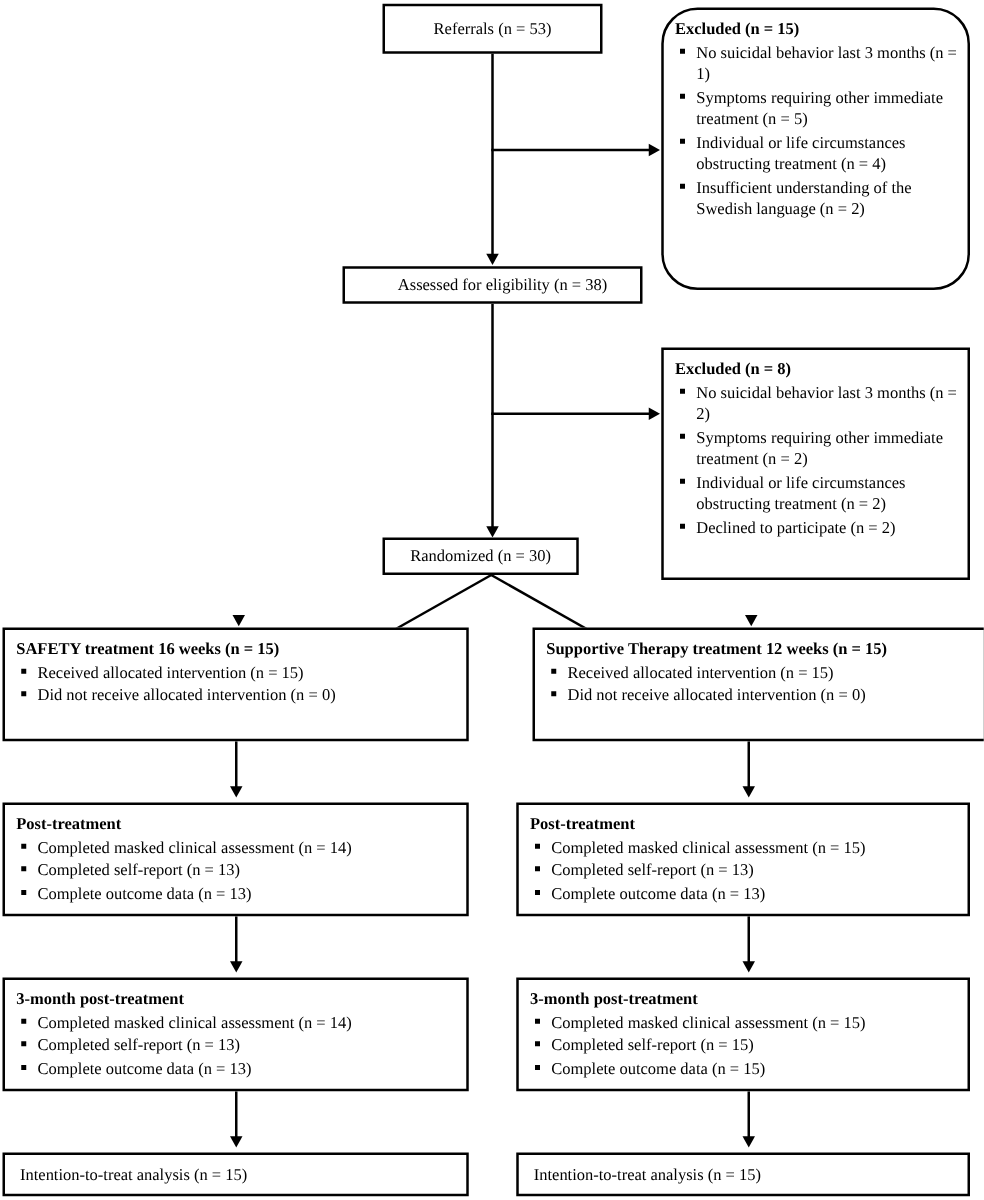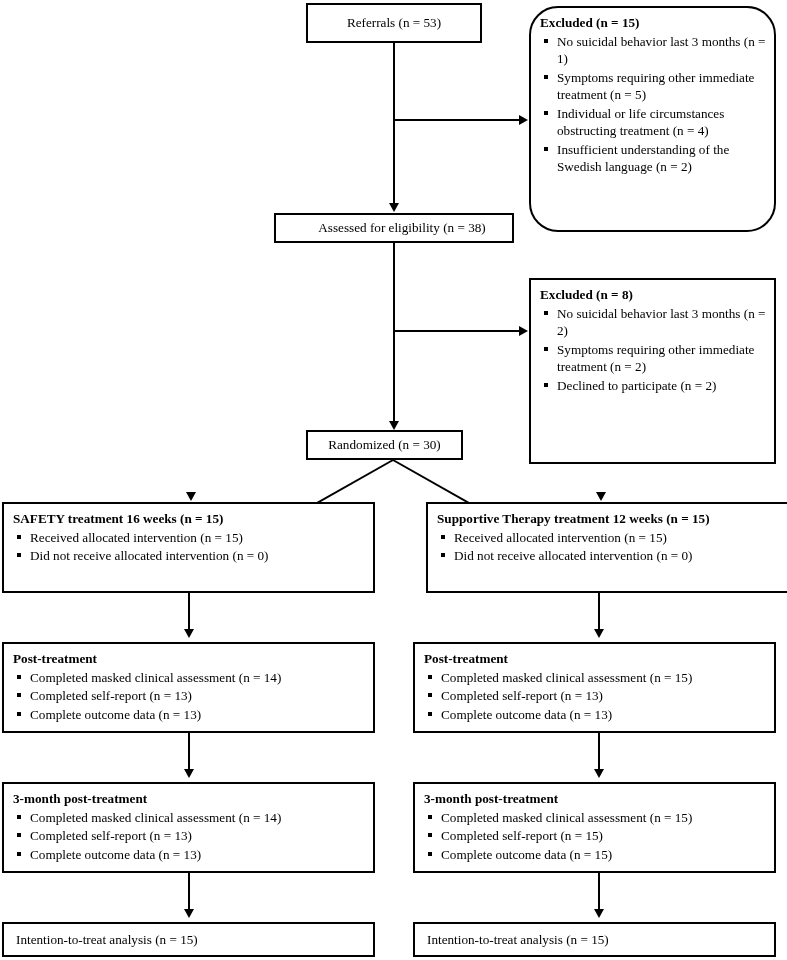--- a/index.html
+++ b/index.html
@@ -123,21 +123,21 @@
 
   <div class="box center" style="left:274px;top:213px;width:240px;height:30px;padding-left:16px;">
     <span>Assessed for eligibility (n = 38)</span>
   </div>
 
   <div class="box pad" style="left:529px;top:240px;width:247px;height:186px;margin-top:38px;">
     <span class="box-title">Excluded (n = 8)</span>
     <ul class="bl">
       <li><span class="bullet"></span><span>No suicidal behavior last 3 months (n = 2)</span></li>
       <li><span class="bullet"></span><span>Symptoms requiring other immediate treatment (n = 2)</span></li>
-      <li><span class="bullet"></span></li>
+      <li><span class="bullet"></span><span>Individual or life circumstances obstructing treatment (n = 2)</span></li>
       <li><span class="bullet"></span><span>Declined to participate (n = 2)</span></li>
     </ul>
   </div>
 
   <div class="box center" style="left:306px;top:430px;width:157px;height:30px;">
     <span>Randomized (n = 30)</span>
   </div>
 
   <div class="box pad" style="left:2px;top:502px;width:373px;height:91px;">
     <span class="box-title">SAFETY treatment 16 weeks (n = 15)</span>

